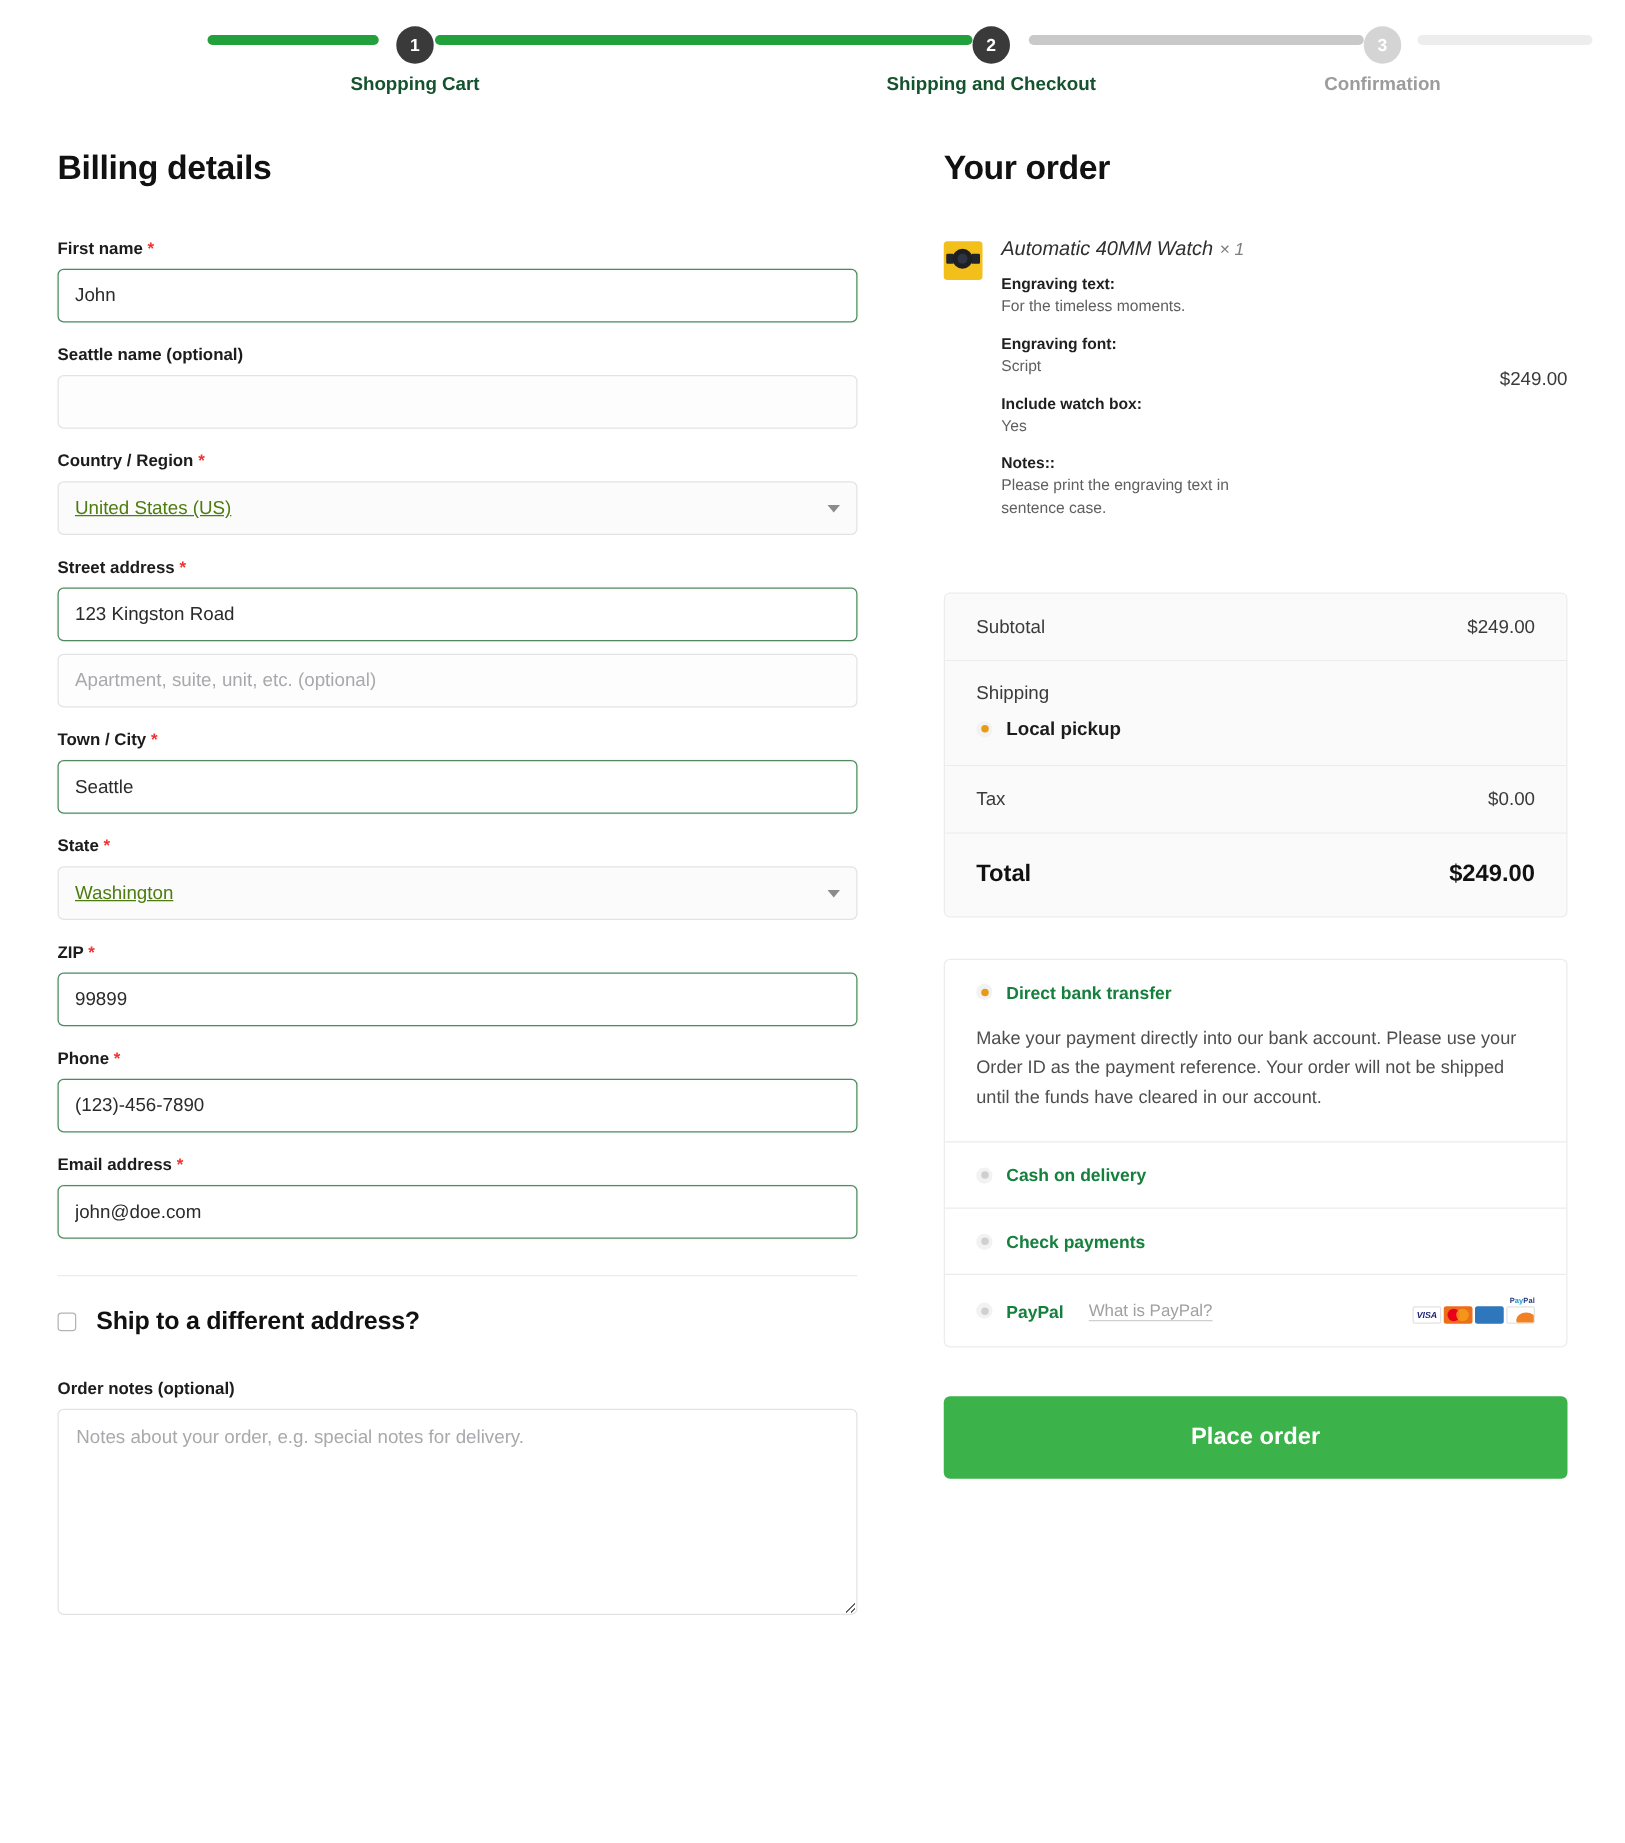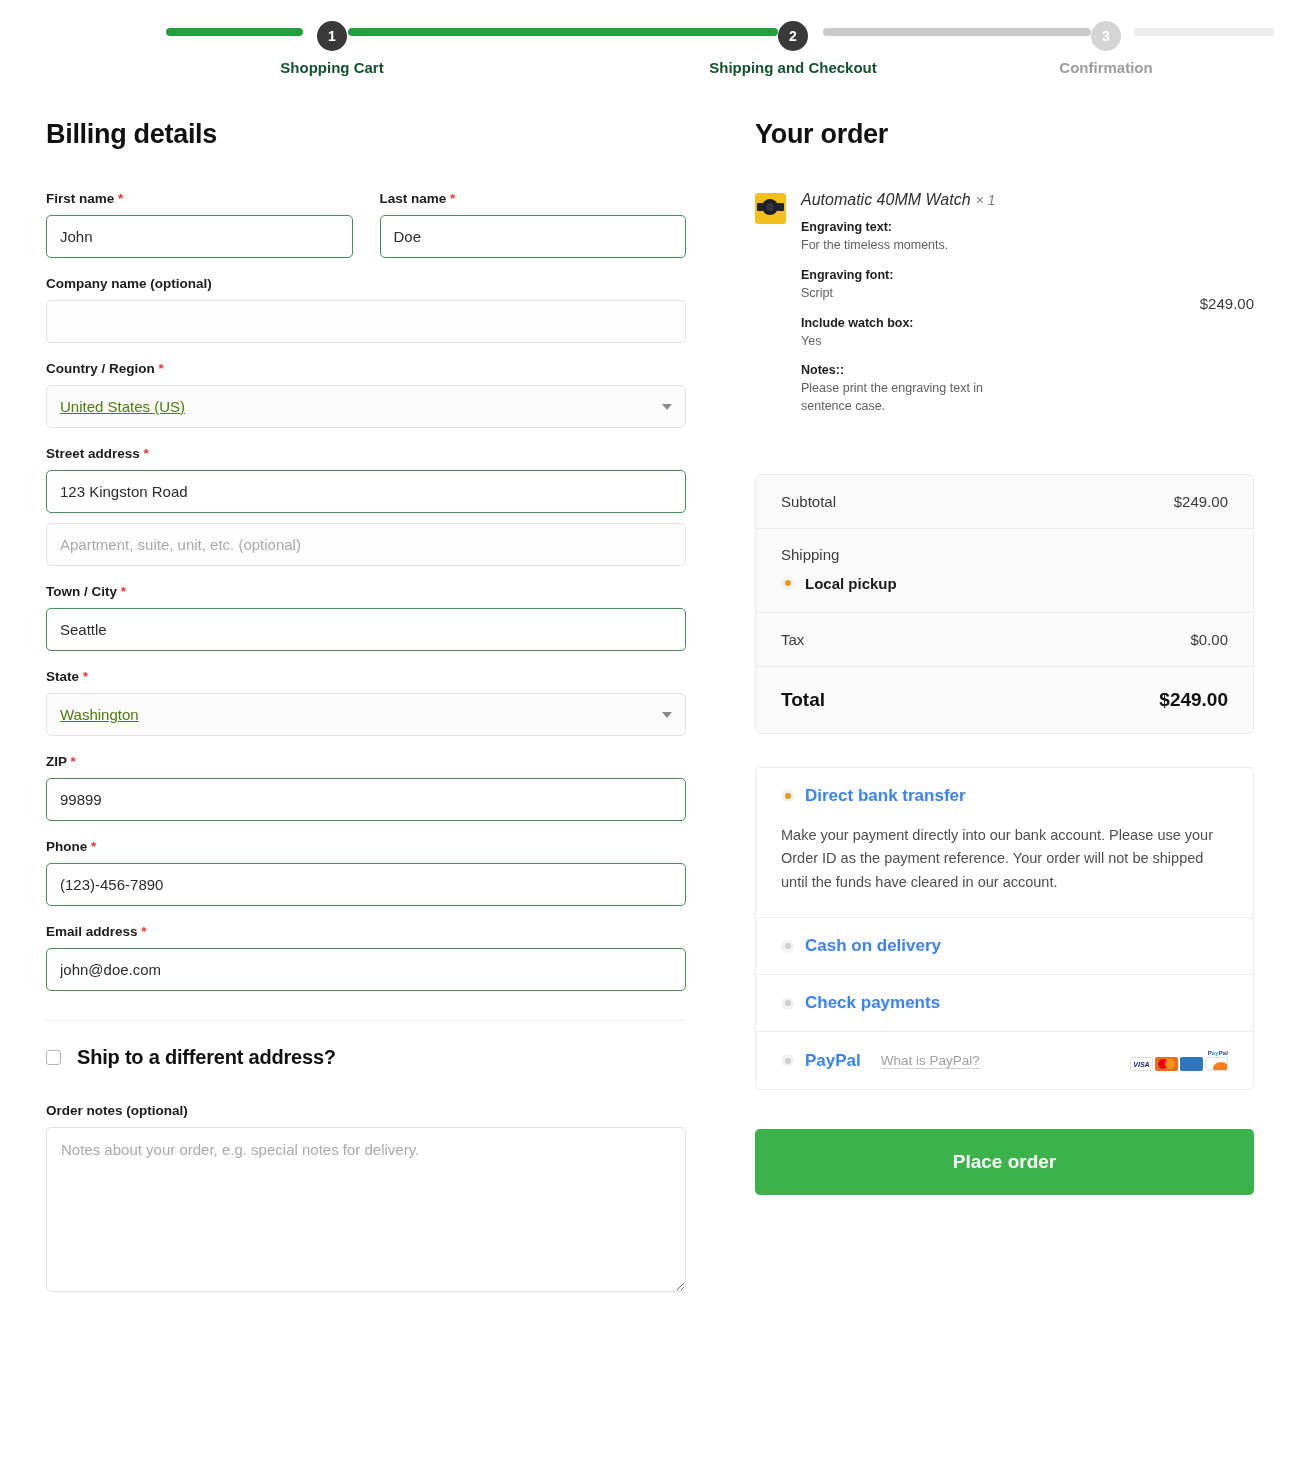--- a/index.html
+++ b/index.html
@@ -319,21 +319,21 @@
     background: #fff;
   }
   .pay-block { border-bottom: 1px solid #ececec; }
   .pay-block:last-child { border-bottom: none; }
   .pay-head {
     display: flex;
     align-items: center;
     gap: 11px;
     padding: 18px 25px;
   }
-  .pay-name { font-size: 17px; font-weight: 700; color: #3b82f6; }
+  .pay-name { font-size: 14px; font-weight: 700; color: #15803d; }
   .pay-desc {
     padding: 0 25px 23px 25px;
     font-size: 14.5px;
     color: #4e4e4e;
     line-height: 1.62;
   }
   .paypal-row { justify-content: flex-start; }
   .whatis {
     font-size: 13.5px;
     color: #a0a0a0;
@@ -437,31 +437,24 @@
     <h2 class="section-title">Billing details</h2>
 
     <div class="field-row">
       <div class="field">
         <label class="flabel">
           <span>First name</span>
           <span class="req">*</span>
         </label>
         <input class="ctl filled" type="text" value="John" style="">
       </div>
-      <div class="field">
-        <label class="flabel">
-          <span>Last name</span>
-          <span class="req">*</span>
-        </label>
-        <input class="ctl filled" type="text" value="Doe" style="">
-      </div>
-    </div>
-
-    <div class="field">
-      <label class="flabel">Company name (optional)</label>
+    </div>
+
+    <div class="field">
+      <label class="flabel">Seattle name (optional)</label>
       <input class="ctl empty" type="text" value="" style="">
     </div>
 
     <div class="field">
       <label class="flabel">
         <span>Country / Region</span>
         <span class="req">*</span>
       </label>
       <div class="select-wrap">
         <div class="ctl">United States (US)</div>

